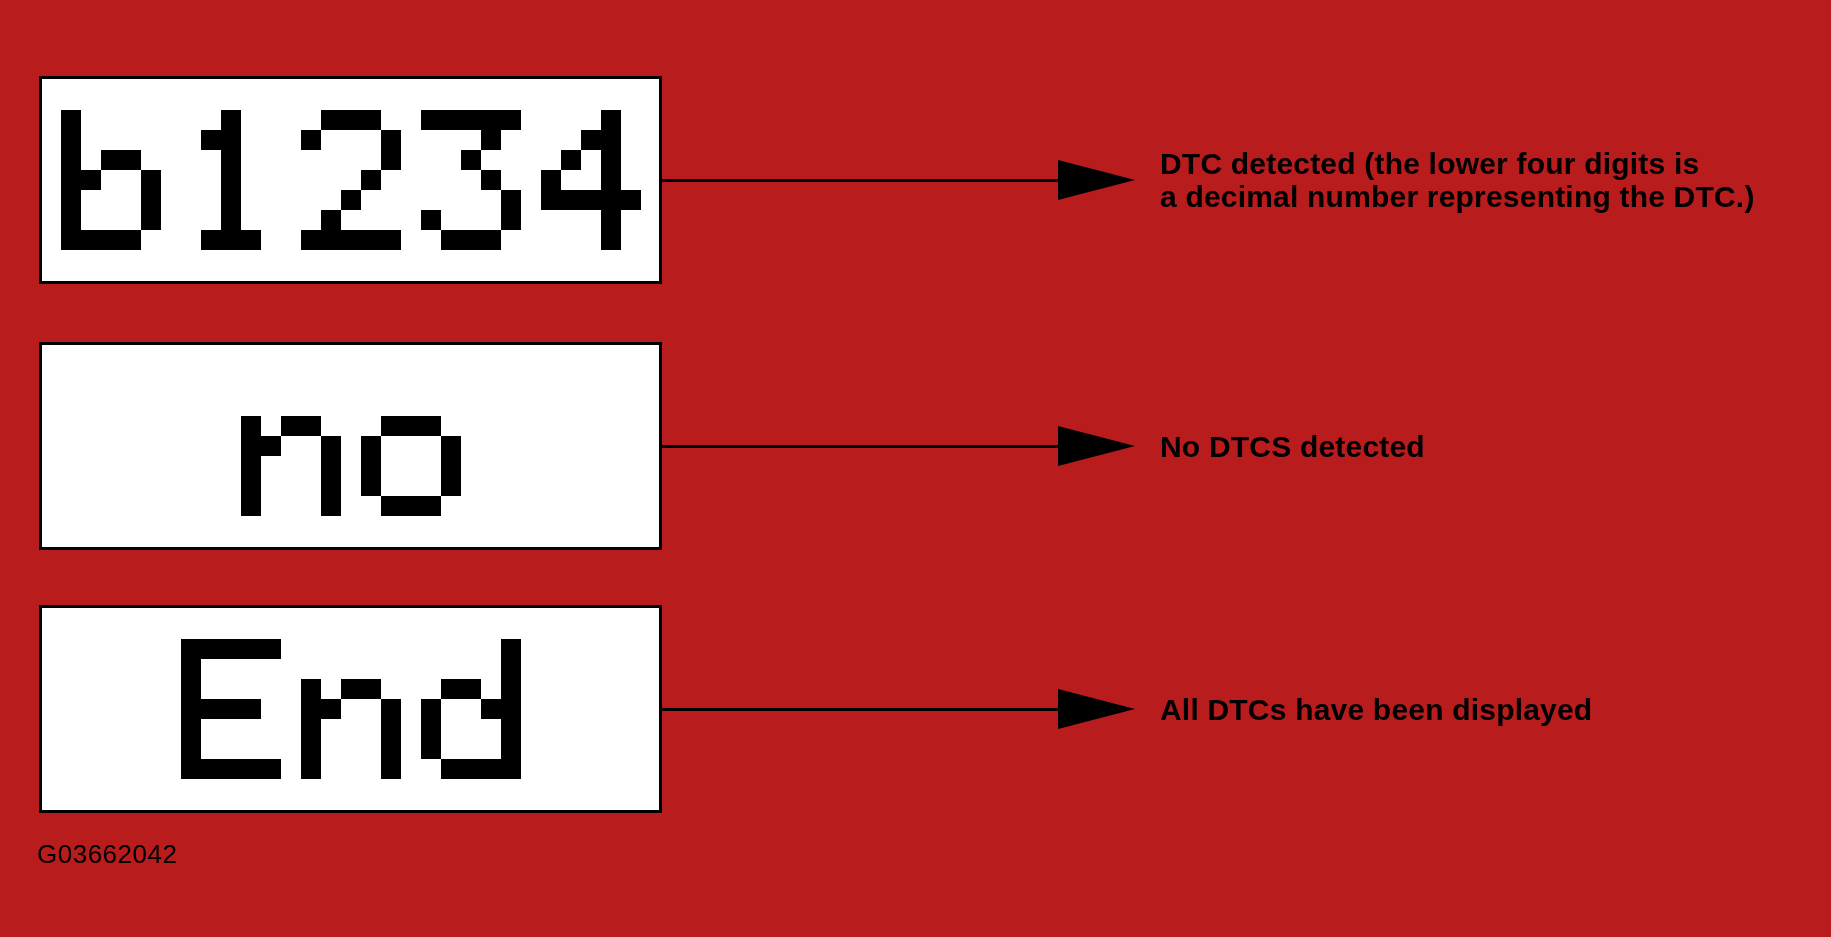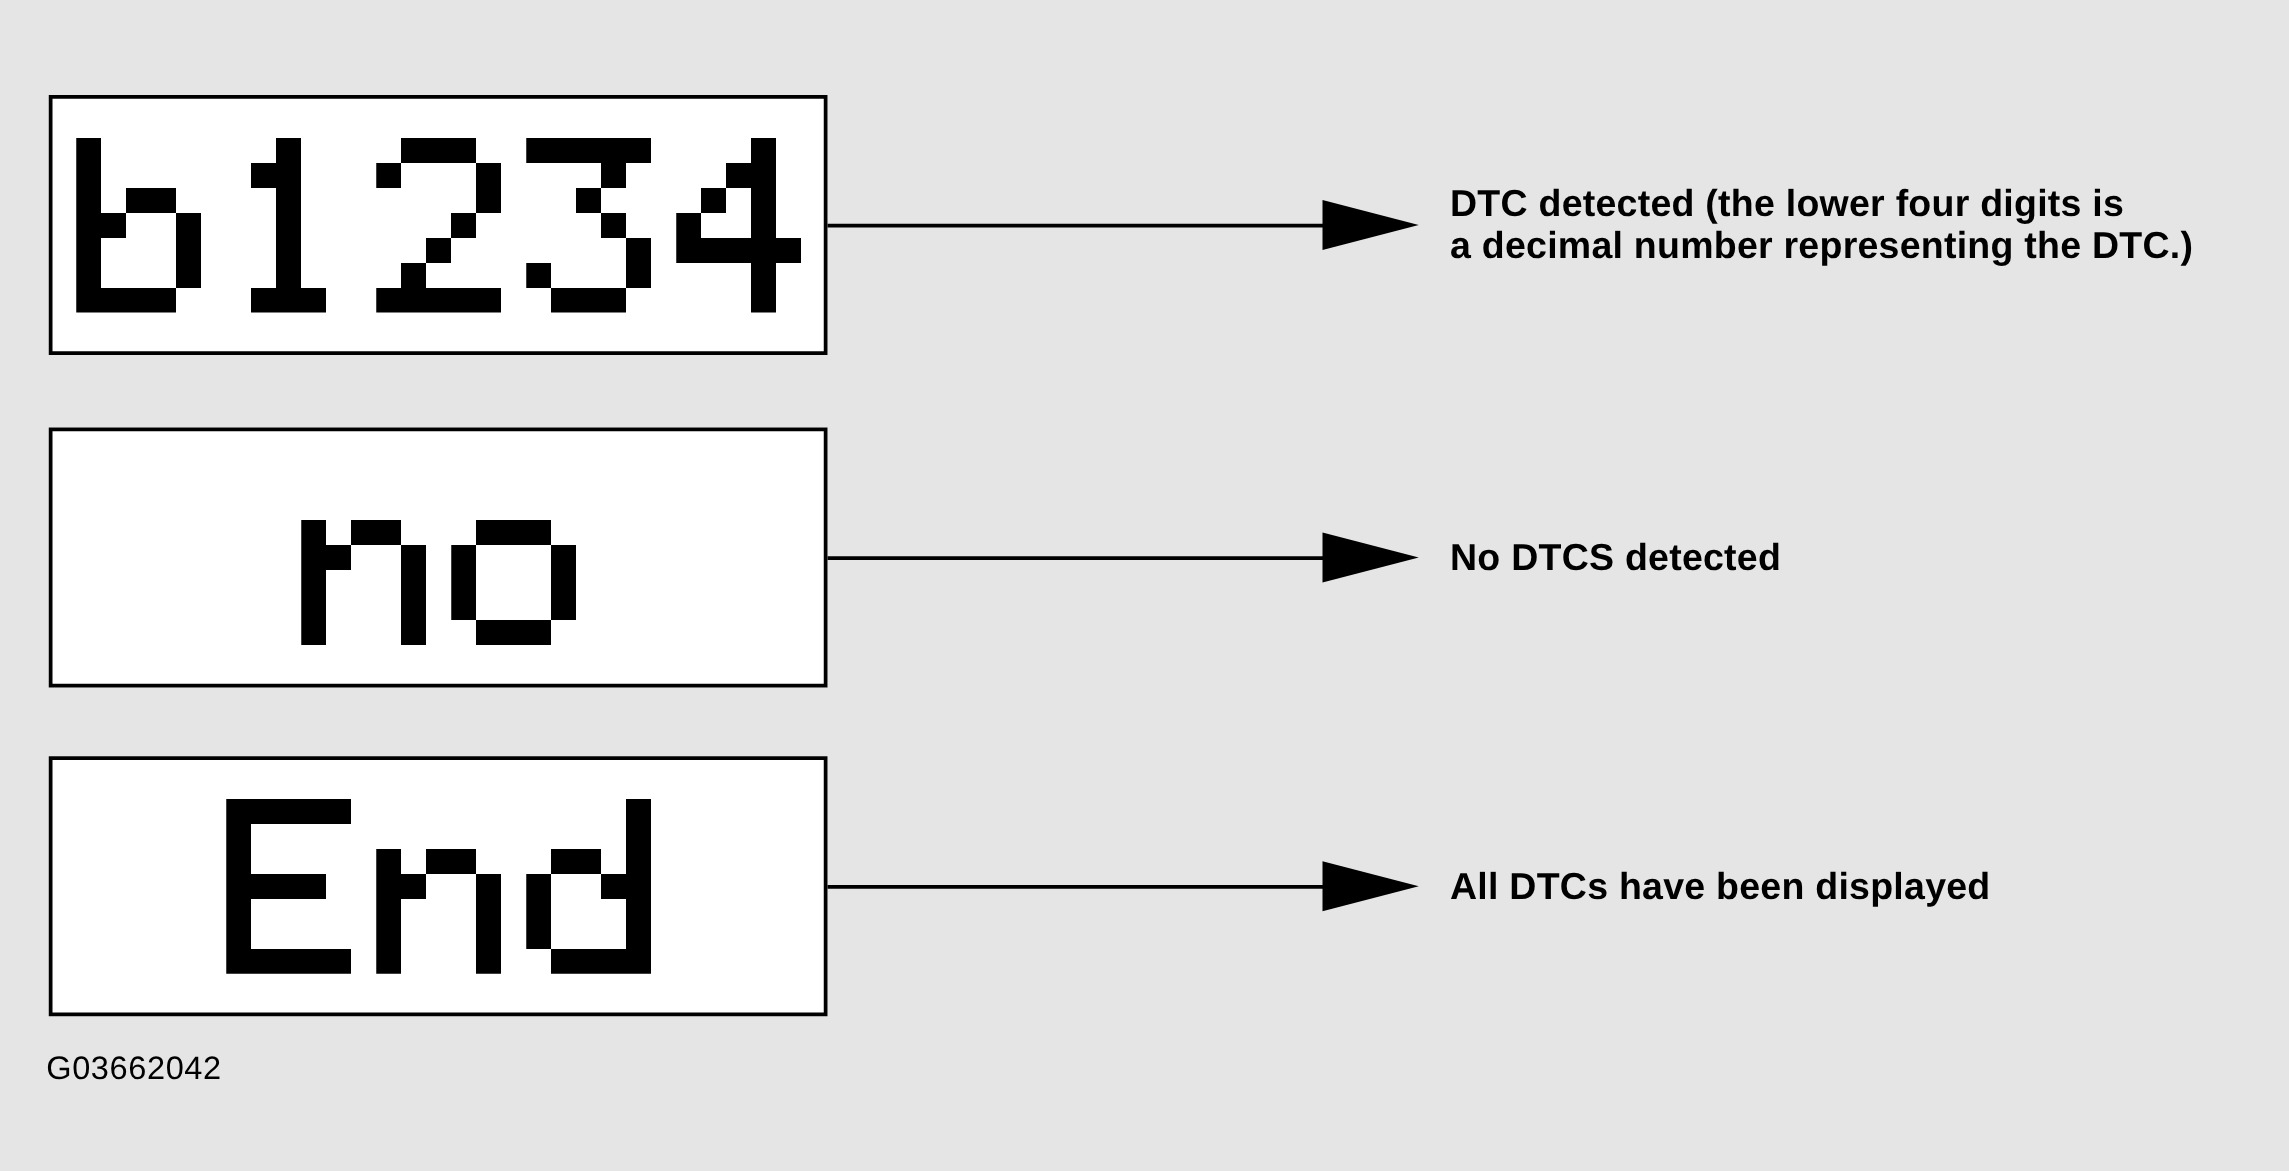--- a/index.html
+++ b/index.html
@@ -4,21 +4,21 @@
 <style>
   html, body {
     margin: 0;
     padding: 0;
     background: #ffffff;
   }
   #figure-canvas {
     position: relative;
     width: 1831px;
     height: 937px;
-    background: #e5e5e5;
+    background: #b91c1c;
     font-family: "Liberation Sans", sans-serif;
     color: #000000;
     overflow: hidden;
   }
   .figure-row {
     position: absolute;
     left: 39px;
     width: 623px;
     height: 208px;
   }

